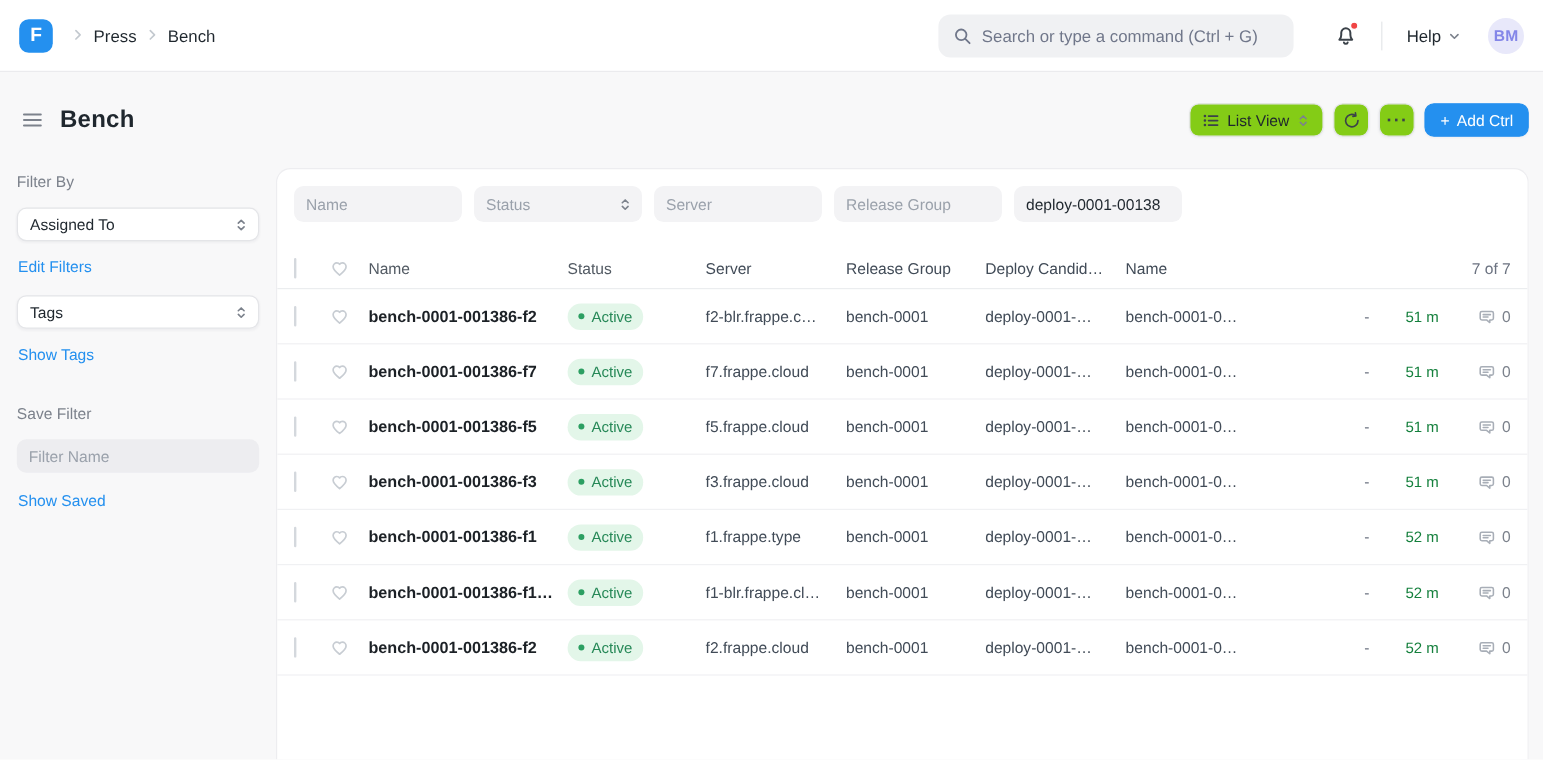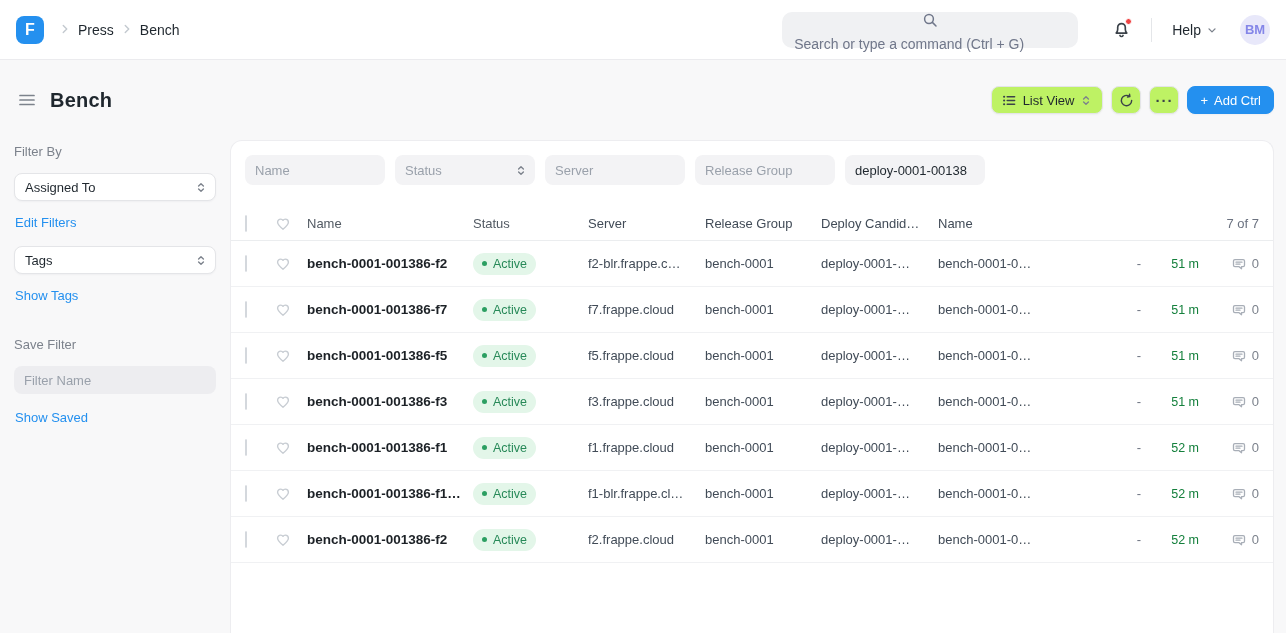--- a/index.html
+++ b/index.html
@@ -6,37 +6,37 @@
   html,body { width:1286px; height:633px; overflow:hidden; }
   body { font-family:"Liberation Sans", sans-serif; color:#1f272e; background:#f8f8f9; font-size:13px; }
   svg { display:block; }
 
   
   .navbar { height:60px; background:#fff; border-bottom:1px solid #ebebee; display:flex; align-items:center; padding:0 16px; }
   .logo { width:28px; height:28px; border-radius:8px; background:#2490ef; color:#fff; display:flex; align-items:center; justify-content:center; font-weight:bold; font-size:16px; cursor:pointer; }
   .crumbs { display:flex; align-items:flex-start; gap:6px; margin-left:14px; font-size:14px; font-weight:500; }
   .crumb { color:#1f272e; cursor:pointer; }
   .crumb-sep { color:#c3c9cf; }
-  .searchbar { margin-left:auto; width:296px; height:36px; background:#f0f1f3; border-radius:10px; display:flex; align-items:center; gap:8px; padding:0 12px; color:#70778a; cursor:text;flex-direction:column; }
+  .searchbar { margin-left:auto; width:296px; height:36px; background:#f0f1f3; border-radius:10px; display:flex; align-items:center; gap:8px; padding:0 12px; color:#70778a; cursor:text; }
   .searchbar input { border:none; outline:none; background:transparent; font-family:inherit; font-size:14px; color:#3b4249; width:100%; }
   .searchbar input::placeholder { color:#70778a; }
   .nav-right { display:flex; align-items:center; margin-left:34px; }
   .bell-wrap { position:relative; cursor:pointer; color:#3b4249; }
   .bell-dot { position:absolute; top:-2px; right:-1px; width:7px; height:7px; border-radius:50%; background:#f04444; border:1.5px solid #fff; }
   .nav-divider { width:1px; height:24px; background:#e4e6e9; margin:0 20px; }
   .help { display:flex; align-items:center; gap:5px; font-size:14px; color:#1f272e; cursor:pointer; }
   .avatar { width:30px; height:30px; border-radius:50%; background:#e8e8fa; color:#8486e8; font-size:13px; font-weight:600; display:flex; align-items:center; justify-content:center; margin-left:22px; cursor:pointer; }
 
   
   .band { height:80px; display:flex; align-items:center; padding:0 12px 0 16px; }
   .band-left { display:flex; align-items:center; gap:12px; }
   .hamburger { color:#7c828c; cursor:pointer; padding:2px; }
   .page-title { font-size:20px; font-weight:700; letter-spacing:.2px; }
   .band-right { margin-left:auto; display:flex; align-items:center; gap:8px; }
-  .btn { height:28px; border-radius:8px; border:1px solid #e4e5e8; background:#bef264; display:flex; align-items:center; gap:6px; padding:0 10px; font-size:13px; color:#1f272e; cursor:pointer; box-shadow:0 1px 2px rgba(16,24,40,.04); font-family:inherit; }
+  .btn { height:28px; border-radius:8px; border:1px solid #e4e5e8; background:#84cc16; display:flex; align-items:center; gap:6px; padding:0 10px; font-size:13px; color:#1f272e; cursor:pointer; box-shadow:0 1px 2px rgba(16,24,40,.04); font-family:inherit; }
   .btn-icononly { width:30px; justify-content:center; padding:0; }
   .btn-primary { background:#2490ef; border-color:#2490ef; color:#fff; font-weight:500; padding:0 12px; }
   .updown { color:#7c828c; }
   .ellipsis-glyph { font-size:15px; font-weight:700; color:#3b4249; letter-spacing:1px; line-height:1; }
 
   
   .layout { display:flex; align-items:stretch; height:493px; }
   .sidebar { width:230px; flex:0 0 230px; padding:4px 14px 0 14px; }
   .side-label { font-size:13px; color:#7c828c; font-weight:500; margin-bottom:14px; }
   .side-select { height:28px; background:#fff; border:1px solid #e4e5e8; box-shadow:0 1px 2px rgba(16,24,40,.04); border-radius:8px; display:flex; align-items:center; justify-content:space-between; padding:0 8px 0 10px; margin-bottom:14px; cursor:pointer; font-size:13px; color:#1f272e; }
@@ -377,21 +377,21 @@
               <path d="M8 13.2C5.1 10.9 2.6 8.8 2.6 6.3c0-1.8 1.4-3.2 3.1-3.2 1.1 0 1.9.5 2.3 1.2.4-.7 1.2-1.2 2.3-1.2 1.7 0 3.1 1.4 3.1 3.2 0 2.5-2.5 4.6-5.4 6.9z"></path>
             </svg>
     </span>
     <span class="c-name">bench-0001-001386-f1</span>
     <span class="c-status">
       <span class="badge">
         <span class="badge-dot"></span>
         <span>Active</span>
       </span>
     </span>
-    <span class="c-server">f1.frappe.cloud</span>
+    <span class="c-server">f1.frappe.type</span>
     <span class="c-rg">bench-0001</span>
     <span class="c-deploy">deploy-0001-…</span>
     <span class="c-name2">bench-0001-0…</span>
     <span class="c-dash">-</span>
     <span class="c-time">52 m</span>
     <span class="c-comments">
       <span class="comment-icon">
         <svg width="16" height="16" viewBox="0 0 16 16" fill="none" stroke="currentColor" stroke-width="1.3" stroke-linecap="round" stroke-linejoin="round">
                 <path d="M13.5 5v4.2c0 .8-.6 1.4-1.4 1.4h-1.6v2.2l-2.7-2.2H3.9c-.8 0-1.4-.6-1.4-1.4V5c0-.8.6-1.4 1.4-1.4h8.2c.8 0 1.4.6 1.4 1.4z"></path>
                 <path d="M5 6.2h6M5 8.2h4"></path>

